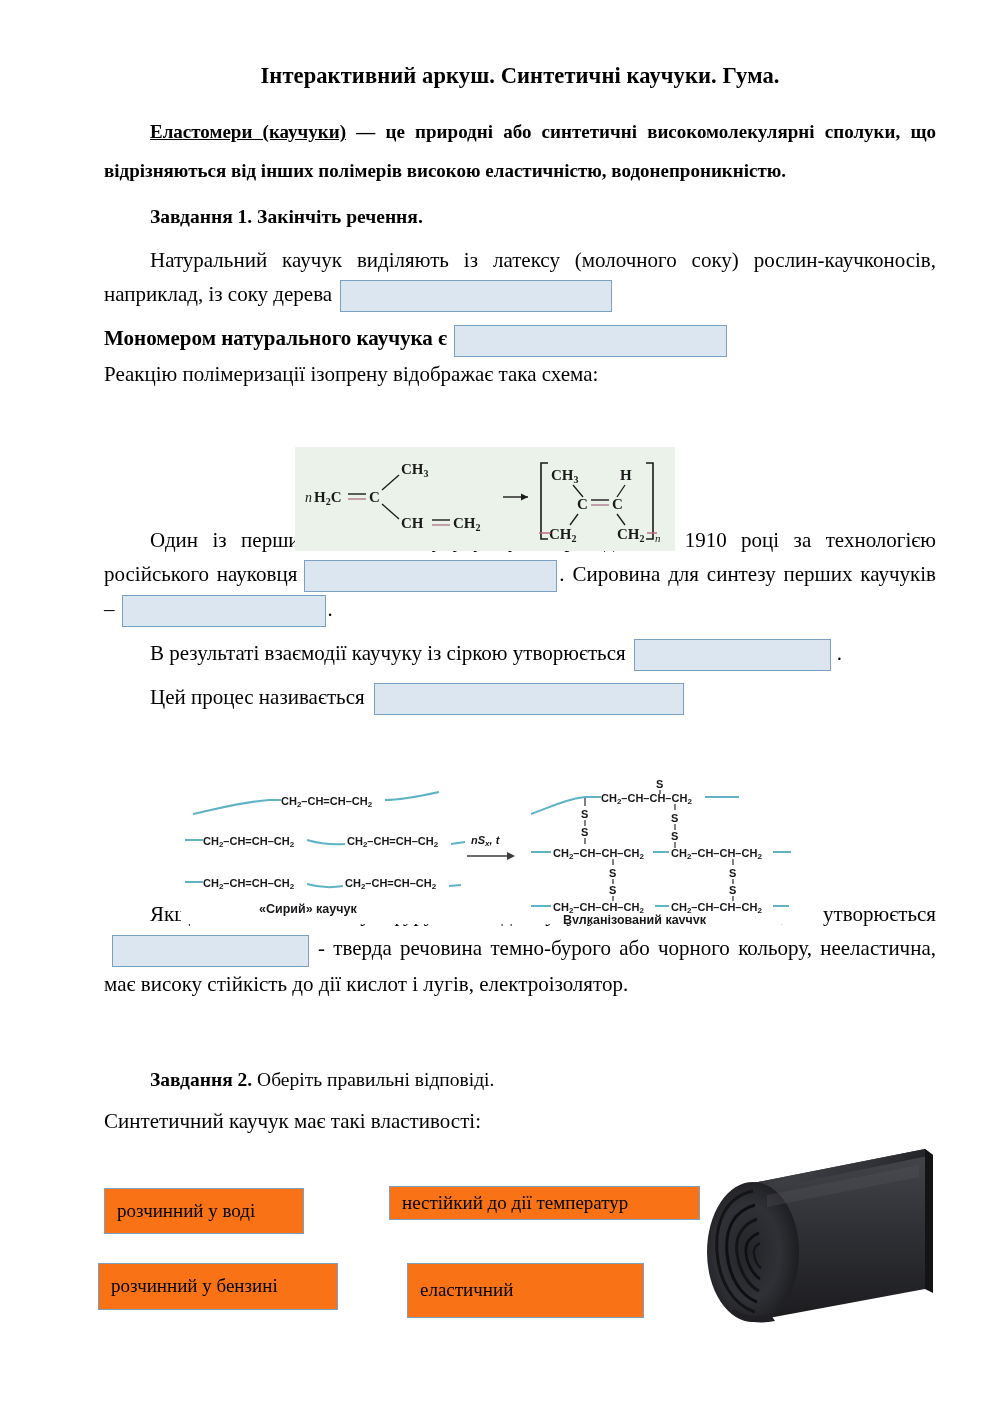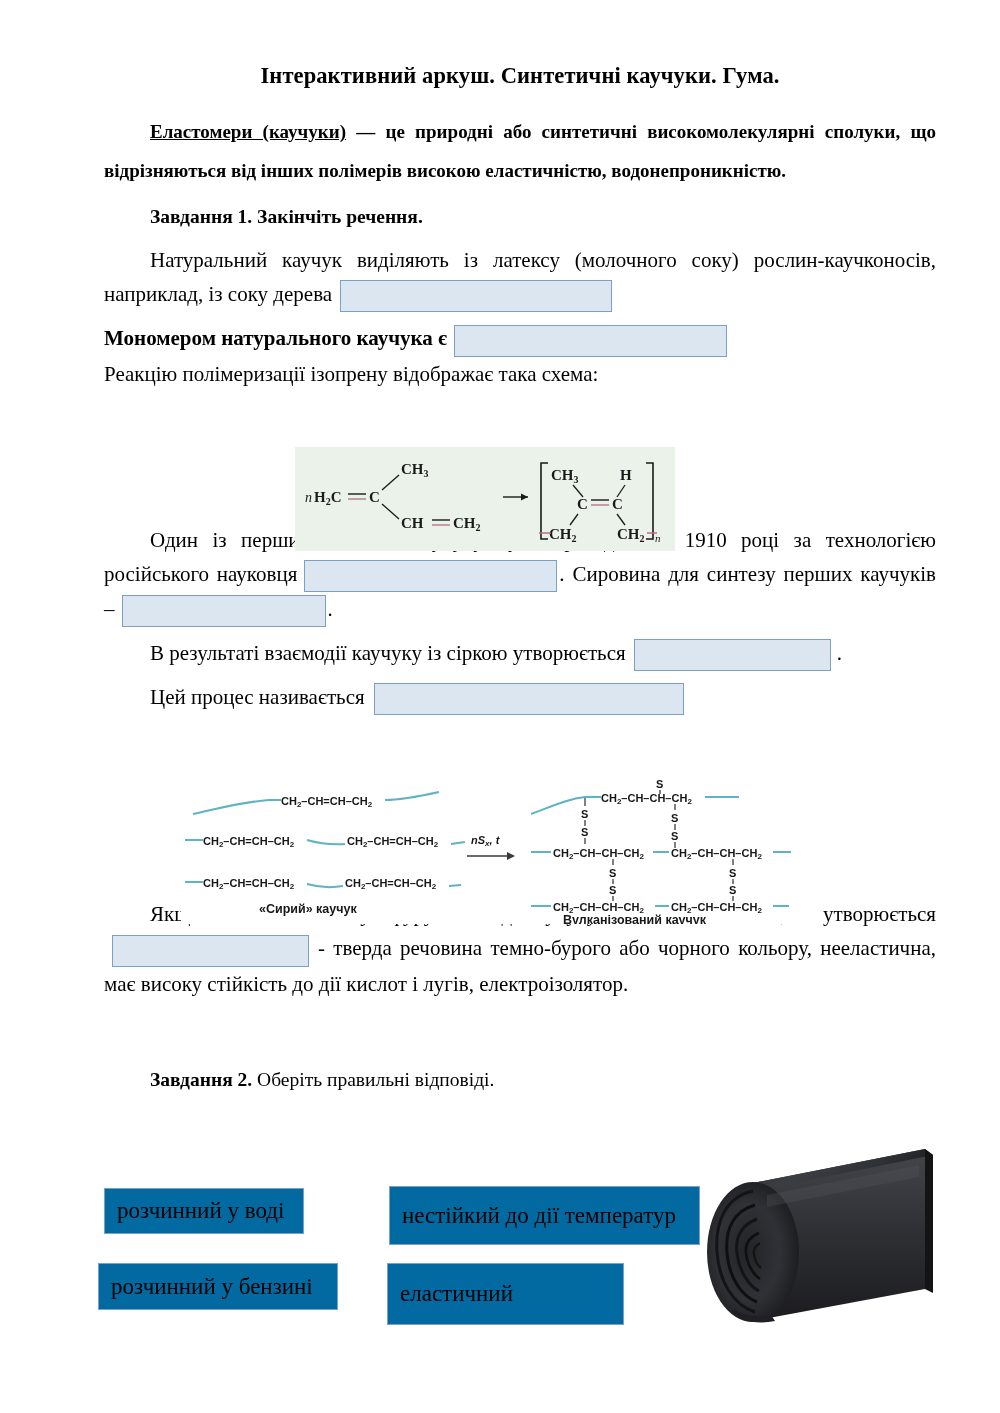--- a/index.html
+++ b/index.html
@@ -99,24 +99,24 @@
     top: 772px;
     width: 642px;
     height: 152px;
     background: #ffffff;
   }
   .scheme-svg { display: block; width: 100%; height: 100%; }
 
   
   .option {
     position: absolute;
-    background: #0369a1;
+    background: #f97316;
     border: 1px solid #7ba0c4;
     box-sizing: border-box;
-    font-size: 23px;
+    font-size: 19px;
     line-height: 1.1;
     display: flex;
     align-items: center;
     padding-left: 12px;
     color: #000;
   }
 
   
   .rubber-roll {
     position: absolute;
@@ -152,20 +152,21 @@
     <p class="para" style="margin-top:9px;"><span>В результаті взаємодії каучуку із сіркою утворюється</span><span class="blank" style="width:197px;margin-left:8px;margin-right:6px;"></span><span>.</span></p>
 
     <p class="para" style="margin-top:9px;"><span>Цей процес називається</span><span class="blank" style="width:310px;margin-left:9px;"></span></p>
 
     <div style="height:182px;"></div>
 
     <p class="para"><span>Якщо масова частка Сульфуру в складі каучуку становить 25-40 %, то утворюється</span><span class="blank" style="width:197px;margin-left:8px;margin-right:9px;"></span><span>- тверда речовина темно-бурого або чорного кольору, нееластична, має високу стійкість до дії кислот і лугів, електроізолятор.</span></p>
 
     <p class="task-head" style="margin-top:63px;"><b>Завдання 2.</b><span> Оберіть правильні відповіді.</span></p>
 
+    <p class="para noindent" style="margin-top:9px;"><span>Синтетичний каучук має такі властивості:</span></p>
 
   </div>
 
   <div class="scheme-isoprene">
     <svg class="scheme-svg" viewBox="0 0 380 104" xmlns="http://www.w3.org/2000/svg">
       <rect x="0" y="0" width="380" height="104" fill="#eaf2ea"></rect>
       <g font-family="Liberation Serif, serif" fill="#1a1a1a">
 
         <text x="10" y="55" font-size="14" font-style="italic">n</text>
         <text x="19" y="55" font-size="15" font-weight="bold">H<tspan font-size="10" dy="3">2</tspan><tspan dy="-3">C</tspan></text>
@@ -280,29 +281,29 @@
 
         <text x="382" y="152" font-size="12.5">Вулканізований каучук</text>
       </g>
     </svg>
   </div>
 
   <div class="option" style="left:104px; top:1188px; width:200px; height:46px;">
     <span>розчинний у воді</span>
   </div>
 
-  <div class="option" style="left:389px; top:1186px; width:311px; height:59px;">
+  <div class="option" style="left:389px; top:1186px; width:311px; height:34px;">
     <span>нестійкий до дії температур</span>
   </div>
 
   <div class="option" style="left:98px; top:1263px; width:240px; height:47px;align-items:center;">
     <span>розчинний у бензині</span>
   </div>
 
-  <div class="option" style="left:387px; top:1263px; width:237px; height:62px;">
+  <div class="option" style="left:407px; top:1263px; width:237px; height:55px;">
     <span>еластичний</span>
   </div>
 
   <div class="rubber-roll">
     <svg class="scheme-svg" viewBox="0 0 291 192" xmlns="http://www.w3.org/2000/svg">
       <defs>
         <linearGradient id="sheetTop" x1="0" y1="0" x2="1" y2="0.25">
           <stop offset="0%" stop-color="#2b2c30"></stop>
           <stop offset="35%" stop-color="#3d3e43"></stop>
           <stop offset="70%" stop-color="#323338"></stop>

